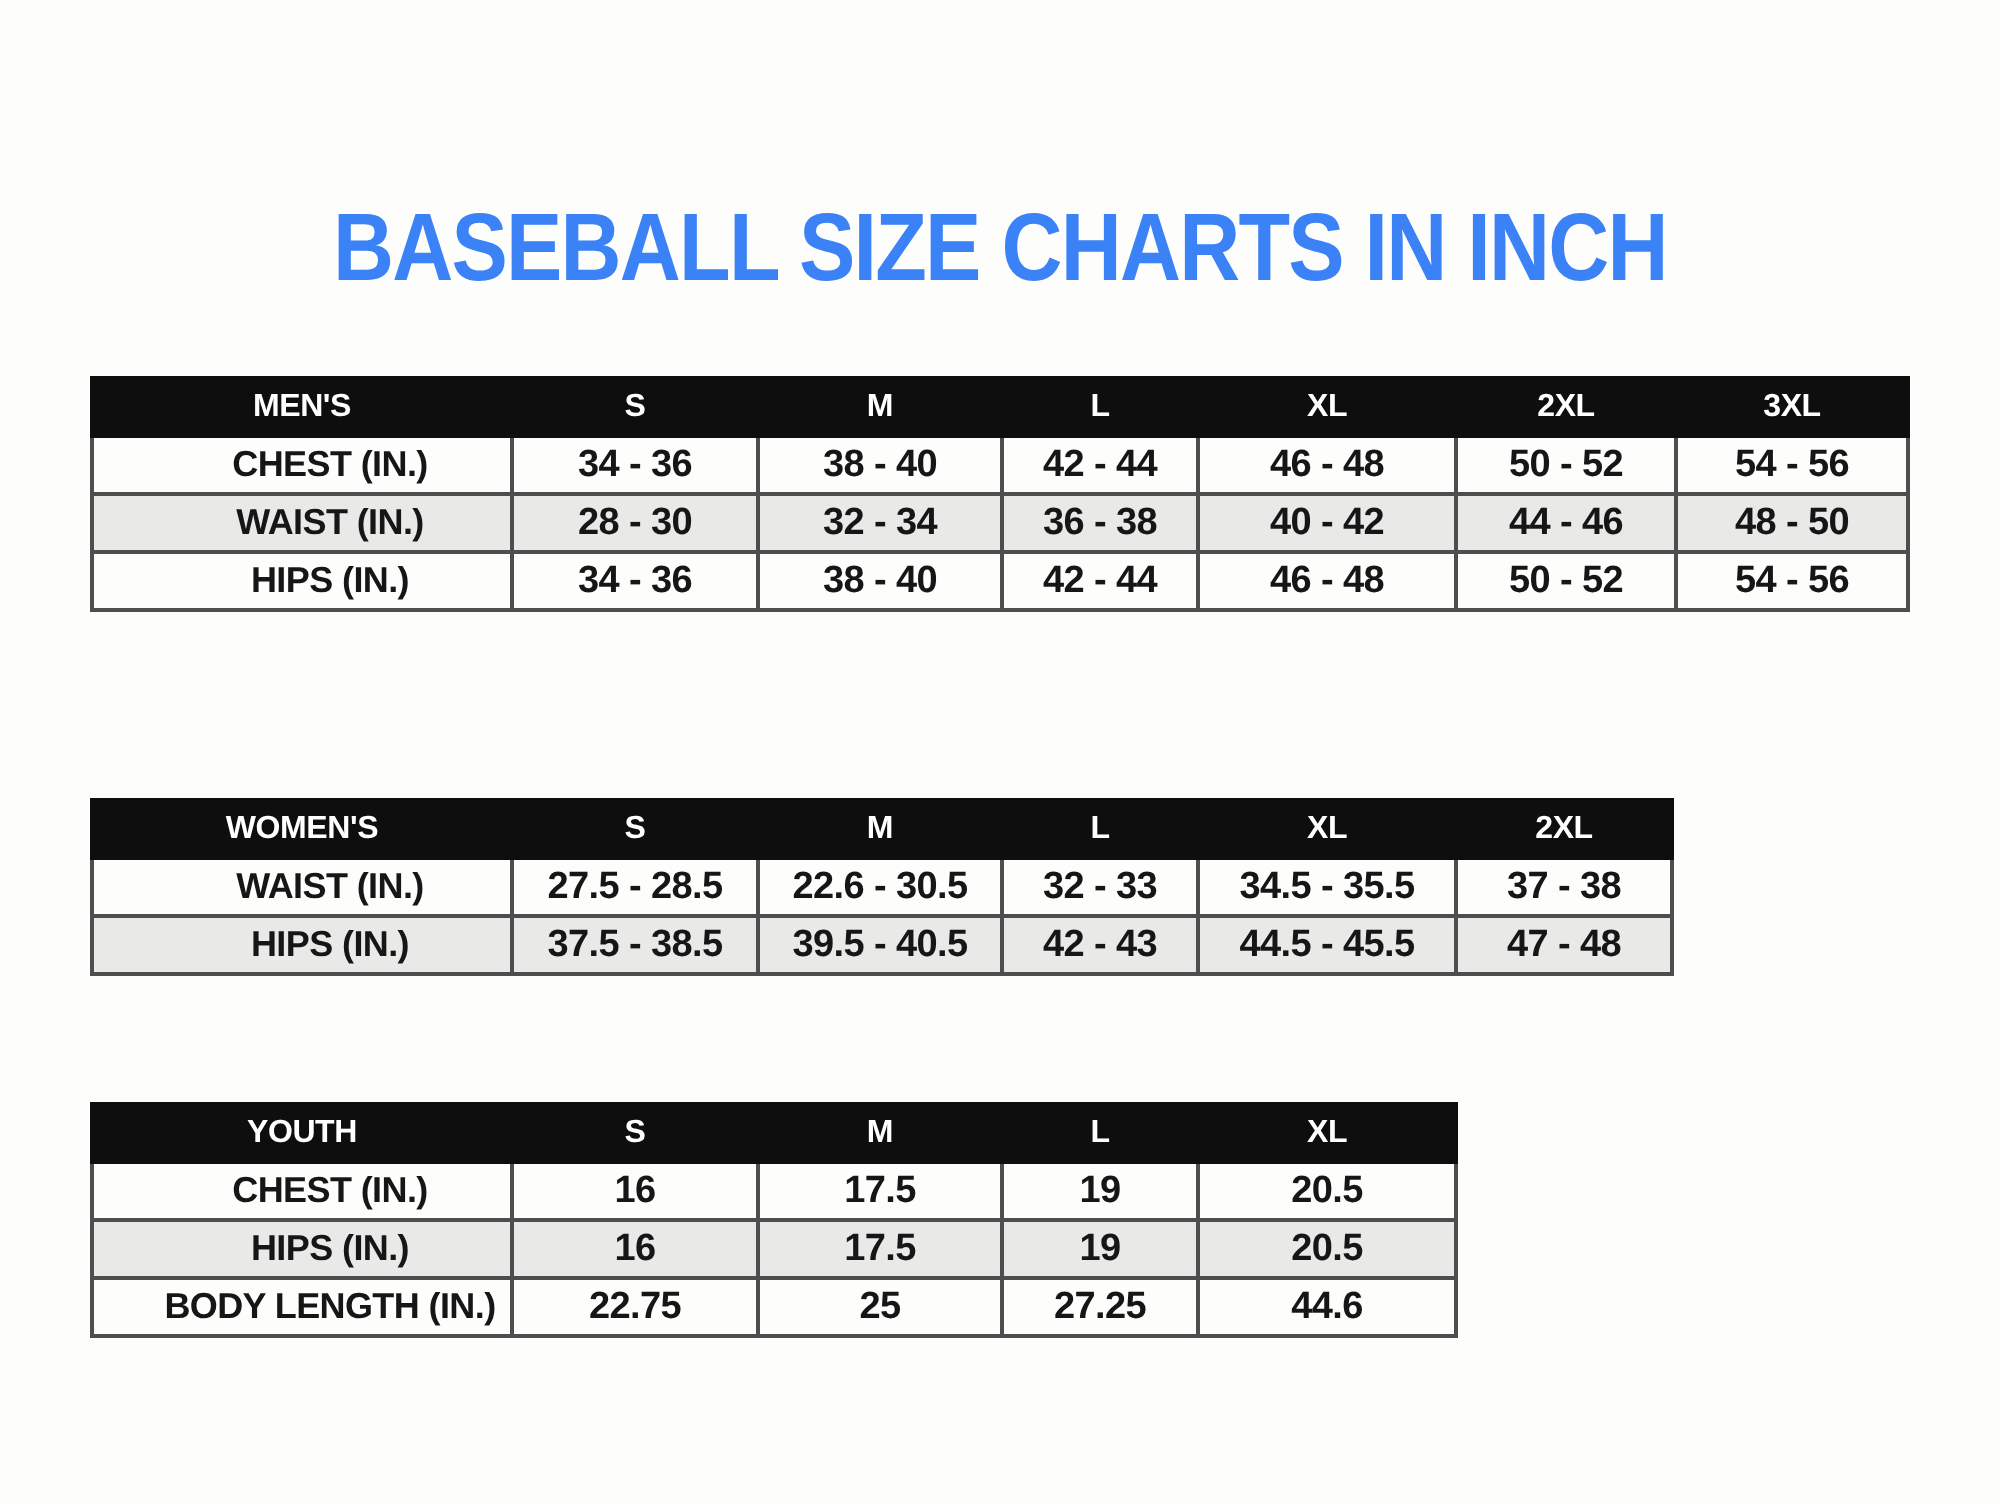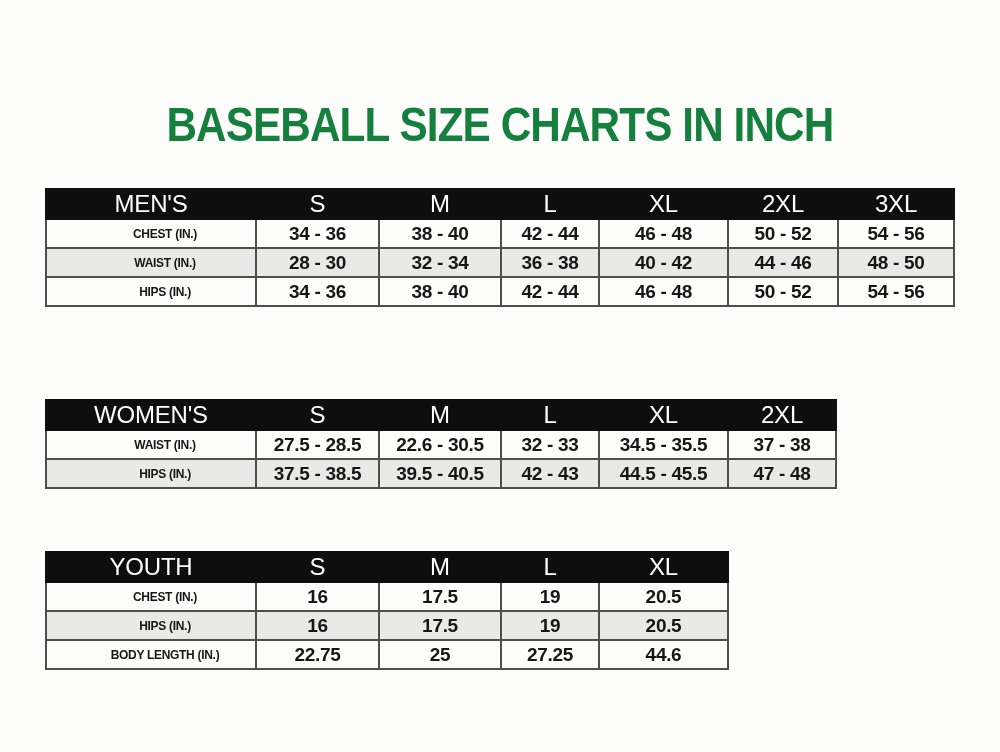--- a/index.html
+++ b/index.html
@@ -14,21 +14,21 @@
     font-family: "Liberation Sans", sans-serif;
     overflow: hidden;
   }
   .page-title {
     position: absolute;
     top: 64px;
     left: 0;
     width: 1000px;
     text-align: center;
     line-height: 58px;
-    color: #15803d;
+    color: #3b82f6;
     font-size: 48px;
     font-weight: bold;
     white-space: nowrap;
   }
   .page-title .condense {
     display: inline-block;
     transform: scaleX(0.88);
     transform-origin: center;
     letter-spacing: -1px;
   }
@@ -37,38 +37,38 @@
     border-collapse: collapse;
     table-layout: fixed;
     border: 2px solid #303030;
   }
   table.size-table th {
     background: #0e0e0e;
     color: #ffffff;
     border: 2px solid #0e0e0e;
     height: 27px;
     padding: 0;
-    font-size: 24px;
-    font-weight: normal;
+    font-size: 16px;
+    font-weight: bold;
     text-align: center;
     letter-spacing: -0.2px;
   }
   table.size-table td {
     border: 2px solid #4e4e4e;
     height: 27px;
     padding: 0;
     font-size: 19px;
     font-weight: bold;
     color: #161616;
     text-align: center;
     letter-spacing: -0.3px;
     white-space: nowrap;
   }
   table.size-table td.lbl {
-    font-size: 12px;
+    font-size: 18px;
     padding-left: 28px;
   }
   table.size-table tbody tr:nth-child(odd) td {
     background: #fdfdfc;
   }
   table.size-table tbody tr:nth-child(even) td {
     background: #e9e9e8;
   }
   #mens-table   { left: 45px; top: 188px; width: 908px; }
   #womens-table { left: 45px; top: 399px; width: 790px; }

